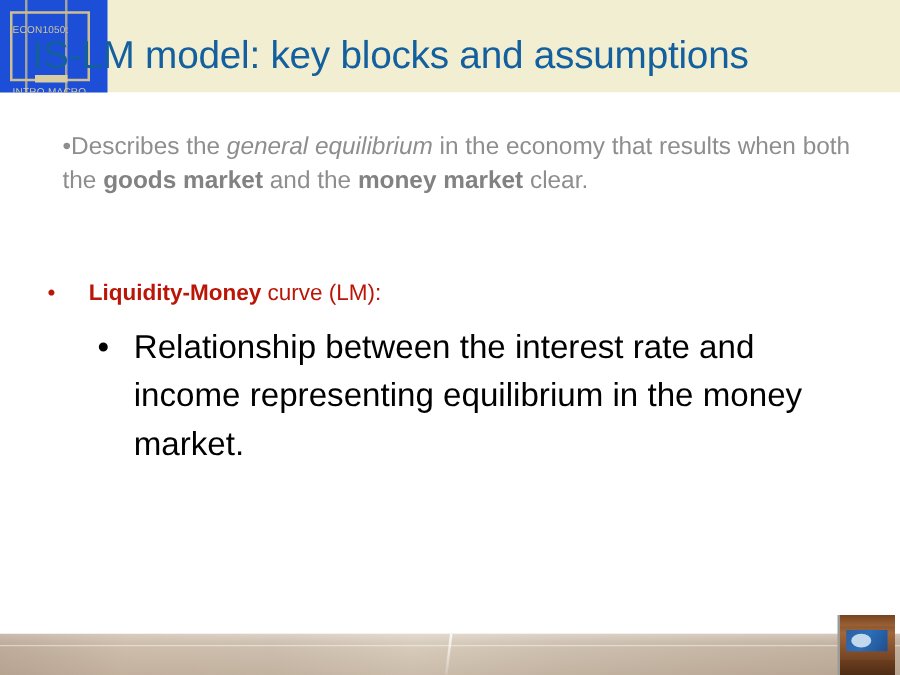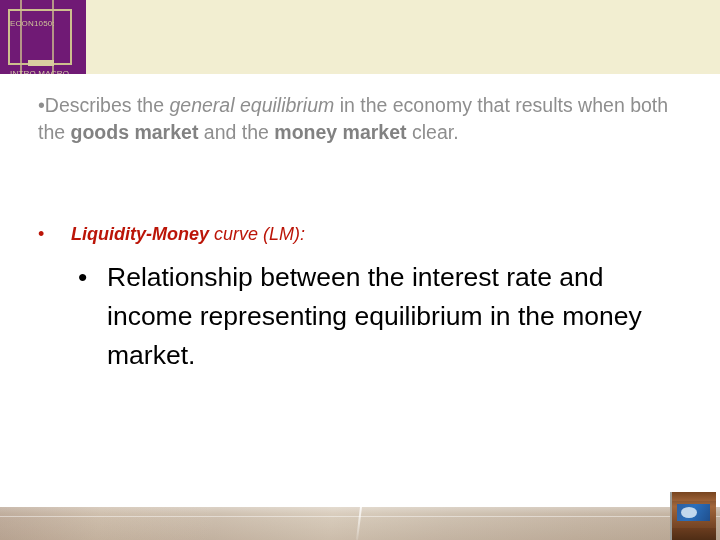--- a/index.html
+++ b/index.html
@@ -40,21 +40,21 @@
     background: #ffffff;
   }
 
   
   .logo-block {
     position: absolute;
     left: 0;
     top: 0;
     width: 86px;
     height: 74px;
-    background: #701a75;
+    background: #1d4ed8;
     overflow: hidden;
   }
   .logo-frame {
     position: absolute;
     left: 8px;
     top: 9px;
     width: 64px;
     height: 56px;
     border: 2px solid #cdbf8e;
     box-sizing: border-box;
@@ -116,21 +116,21 @@
     position: absolute;
     left: 38px;
     top: 92px;
     width: 666px;
   }
 
   .para-lead {
     font-size: 19.5px;
     line-height: 27px;
     color: #8e8e8e;
-    margin: 0;
+    margin: 12px;
     width: 660px;
   }
   .para-lead .em {
     font-style: italic;
   }
   .para-lead .strong {
     font-weight: bold;
     color: #828282;
   }
 
@@ -148,21 +148,20 @@
     position: absolute;
     left: 0;
     top: 0;
     font-size: 18px;
     line-height: 24px;
     color: #bb1508;
   }
   .bullet-red .txt {
     display: block;
     margin-left: 33px;
-    font-style: italic;
   }
   .bullet-red .strong {
     font-weight: bold;
   }
 
   
   .bullet-black {
     position: absolute;
     left: 78px;
     top: 258px;
@@ -276,20 +275,21 @@
   <div class="header-rule"></div>
 
   <div class="logo-block">
     <div class="logo-frame"></div>
     <div class="logo-frame-inner"></div>
     <div class="logo-code">ECON1050:</div>
     <div class="logo-sub">INTRO MACRO</div>
     <div class="logo-bar"></div>
   </div>
 
+  <div class="slide-title">IS-LM model: key blocks and assumptions</div>
 
   <div class="body-area">
     <p class="para-lead"><span>•</span><span>Describes the </span><span class="em">general equilibrium</span><span> in the economy that results when both the </span><span class="strong">goods market</span><span> and the </span><span class="strong">money market</span><span> clear.</span></p>
   </div>
 
   <div class="bullet-red">
     <span class="dot">•</span>
     <span class="txt"><span class="strong">Liquidity-Money</span><span> curve (LM):</span></span>
   </div>
 

